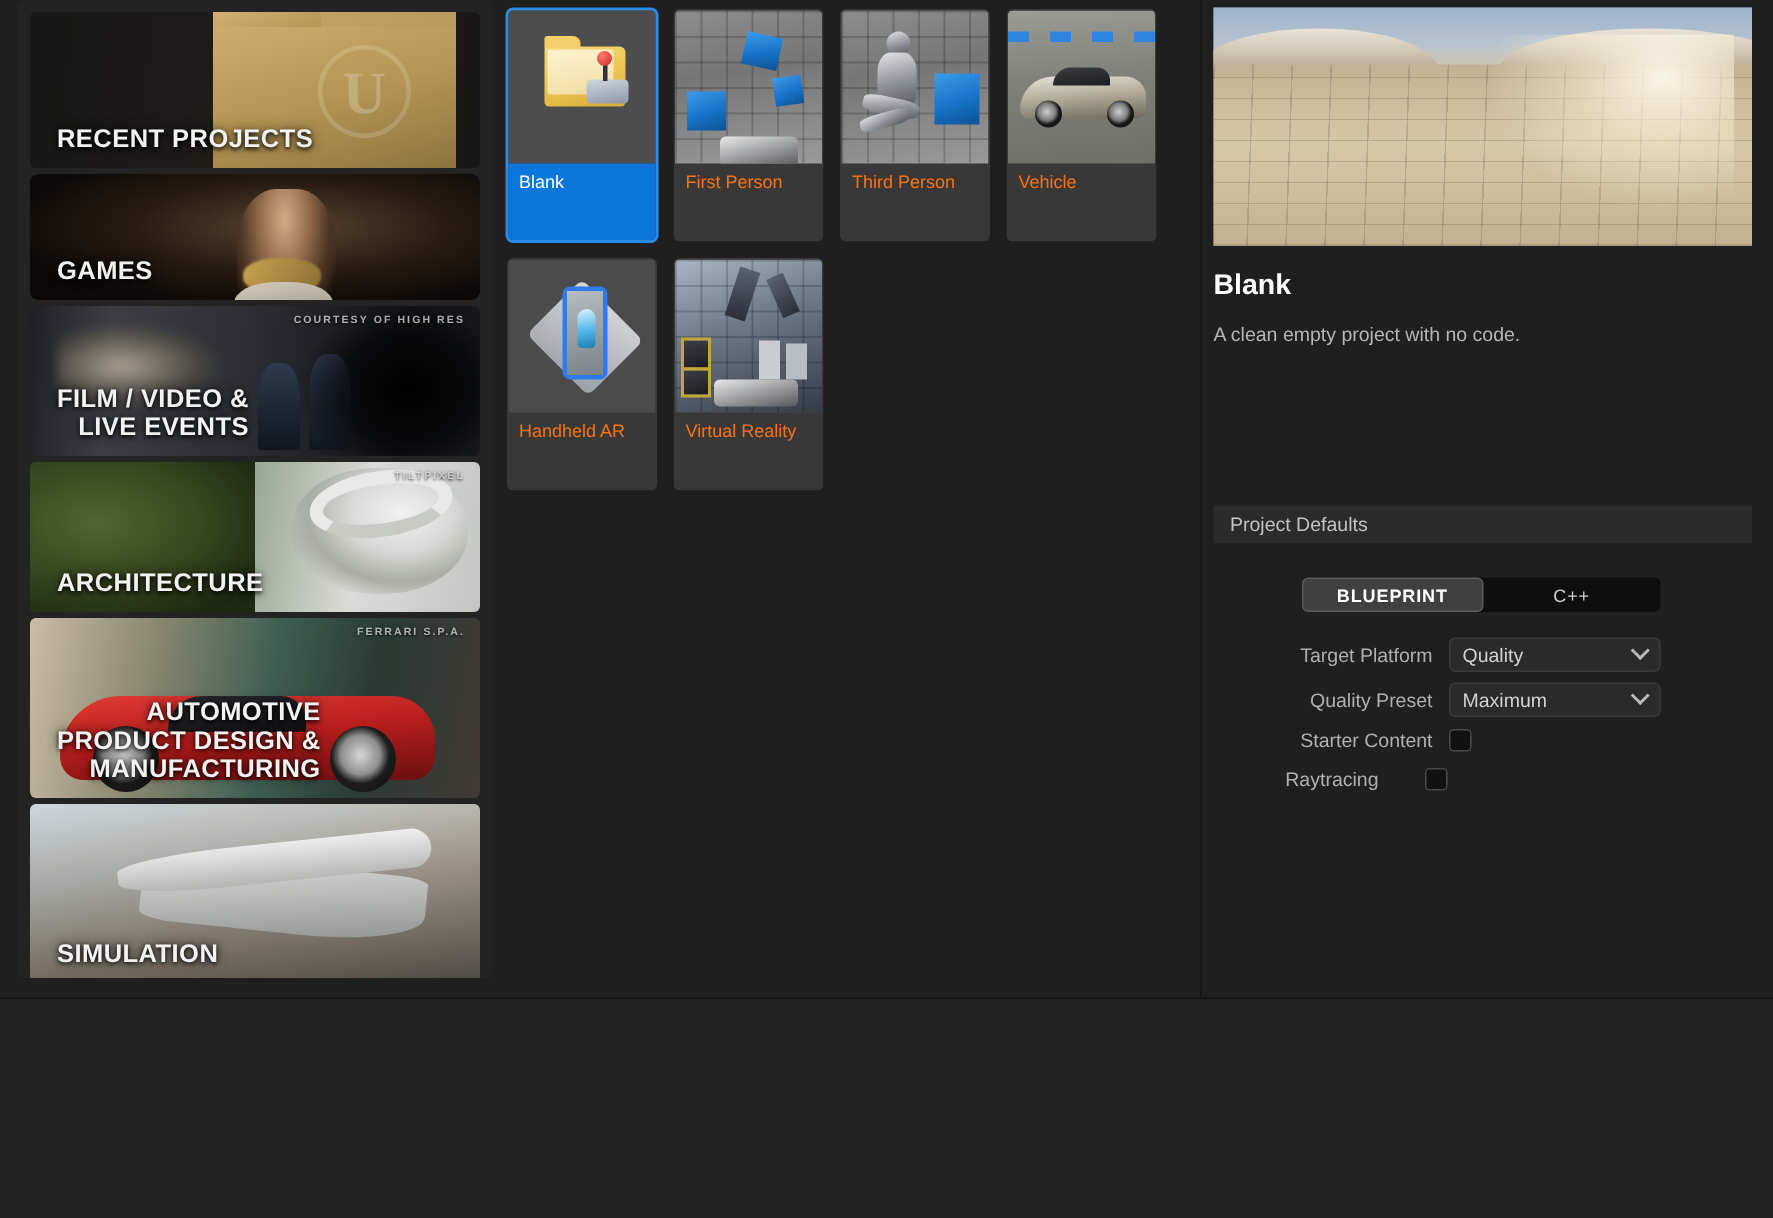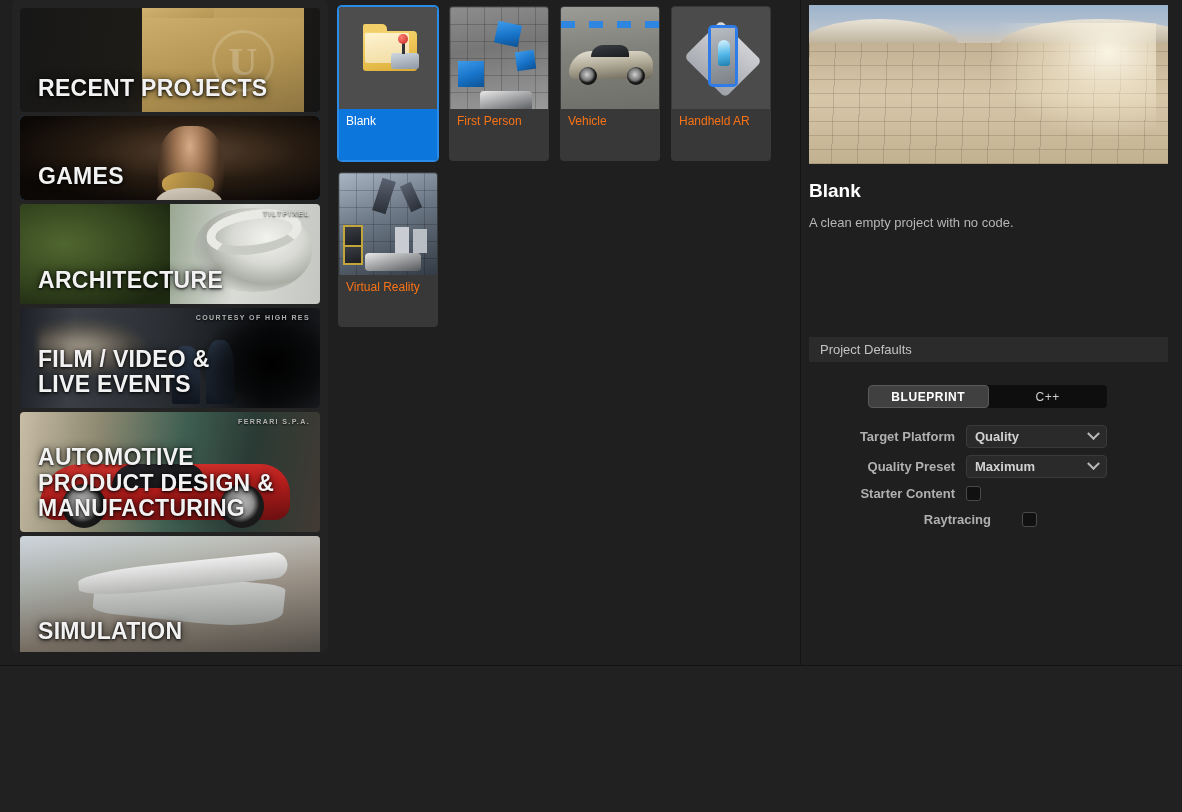--- a/index.html
+++ b/index.html
@@ -21,23 +21,23 @@
     background: #232323; border-radius: 5px;
     padding: 8px; overflow: hidden;
   }
   .cat {
     position: relative; width: 300px; border-radius: 4px; overflow: hidden;
     margin-bottom: 4px; cursor: pointer; display: block;
   }
   .cat.sel { outline: 2px solid #1879d4; outline-offset: -2px; border-radius: 5px; }
   .cat-label {
     position: absolute; left: 18px; bottom: 10px;
-    font-size: 23px; font-weight: bold; color: #f2f2f2;
+    font-size: 17px; font-weight: bold; color: #f2f2f2;
     letter-spacing: .3px; text-shadow: 0 1px 3px rgba(0,0,0,.95), 0 0 8px rgba(0,0,0,.7);
-    line-height: 1.12; text-align: left;
+    line-height: 1.12; text-align: right;
   }
   .cat-credit {
     position: absolute; right: 10px; top: 6px; font-size: 7px; letter-spacing: 1.4px;
     color: rgba(235,235,235,.72); font-weight: bold;
     text-shadow: 0 1px 2px rgba(0,0,0,.9);
   }
 
   
   .art { position: absolute; inset: 0; }
   
@@ -228,21 +228,21 @@
     background: #2b2b2b; display: flex; align-items: center; padding-left: 11px;
     font-size: 13px; color: #c3c3c3;
   }
 
   .seg { position: absolute; left: 868px; top: 385px; width: 239px; height: 23px;
     background: #0e0e0e; border-radius: 4px; display: flex; }
   .seg-btn { flex: 1; display: flex; align-items: center; justify-content: center;
     font-size: 12px; letter-spacing: .6px; color: #cfcfcf; border-radius: 4px; cursor: pointer; }
   .seg-btn.on { background: #404040; border: 1px solid #5a5a5a; color: #ffffff; font-weight: bold; }
 
-  .row { position: absolute; display: flex; align-items: center; font-weight: bold; }
+  .row { position: absolute; display: flex; align-items: center; }
   .row-lbl { width: 130px; text-align: right; font-size: 13px; color: #b0b0b0; padding-right: 11px; }
   .select { width: 141px; height: 23px; background: #2a2a2a; border: 1px solid #3a3a3a;
     border-radius: 4px; display: flex; align-items: center; padding: 0 8px; font-size: 13px; color: #d2d2d2;
     justify-content: space-between; cursor: pointer; }
   .chev { width: 9px; height: 9px; border-right: 2px solid #b8b8b8; border-bottom: 2px solid #b8b8b8;
     transform: rotate(45deg) translate(-2px,-2px); }
   .cbox { width: 15px; height: 15px; background: #111111; border: 1px solid #4a4a4a; border-radius: 3px; cursor: pointer; }
 
   
   .divider { position: absolute; left: 0; top: 665px; width: 1182px; height: 1px; background: #121212; }
@@ -268,41 +268,41 @@
       <div class="cat sel" style="height:84px">
         <div class="art art-games">
           <div class="g-figure"></div>
           <div class="g-scarf"></div>
           <div class="g-body"></div>
         </div>
         <div class="cat-label">GAMES</div>
       </div>
 
       <div class="cat" style="height:100px">
-        <div class="art art-arch">
-          <div class="a-trees"></div>
-          <div class="a-spiral"></div>
-          <div class="a-ring"></div>
-        </div>
-        <div class="cat-credit">TILTPIXEL</div>
-        <div class="cat-label">ARCHITECTURE</div>
-      </div>
-
-      <div class="cat" style="height:100px">
         <div class="art art-film">
           <div class="f-flare"></div>
           <div class="f-p1"></div>
           <div class="f-p2"></div>
           <div class="f-dark"></div>
         </div>
         <div class="cat-credit">COURTESY OF HIGH RES</div>
         <div class="cat-label">
           <div>FILM / VIDEO &amp;</div>
           <div>LIVE EVENTS</div>
         </div>
+      </div>
+
+      <div class="cat" style="height:100px">
+        <div class="art art-arch">
+          <div class="a-trees"></div>
+          <div class="a-spiral"></div>
+          <div class="a-ring"></div>
+        </div>
+        <div class="cat-credit">TILTPIXEL</div>
+        <div class="cat-label">ARCHITECTURE</div>
       </div>
 
       <div class="cat" style="height:120px">
         <div class="art art-auto">
           <div class="c-body"></div>
           <div class="c-glass"></div>
           <div class="c-w1"></div>
           <div class="c-w2"></div>
         </div>
         <div class="cat-credit">FERRARI S.P.A.</div>
@@ -340,20 +340,31 @@
           <div class="thumb th-grey">
             <div class="gridlines"></div>
             <div class="cube" style="left:8px;top:54px;width:26px;height:26px"></div>
             <div class="cube" style="left:46px;top:16px;width:24px;height:22px;transform:rotate(12deg)"></div>
             <div class="cube" style="left:66px;top:44px;width:19px;height:19px;transform:rotate(-8deg)"></div>
             <div class="gun" style="left:30px;top:84px;width:52px;height:20px"></div>
           </div>
           <div class="tname">First Person</div>
         </div>
 
+        <div class="tcard">
+          <div class="thumb th-grey">
+            <div class="gridlines"></div>
+            <div class="cube" style="left:62px;top:42px;width:30px;height:34px"></div>
+            <div class="mannequin" style="left:30px;top:14px;width:16px;height:16px;border-radius:50%"></div>
+            <div class="mannequin" style="left:24px;top:28px;width:26px;height:36px;border-radius:34% 34% 22% 22%"></div>
+            <div class="mannequin" style="left:14px;top:58px;width:38px;height:12px;border-radius:30%;transform:rotate(12deg)"></div>
+            <div class="mannequin" style="left:12px;top:68px;width:34px;height:10px;border-radius:30%;transform:rotate(-16deg)"></div>
+          </div>
+          <div class="tname">Third Person</div>
+        </div>
 
 
         <div class="tcard">
           <div class="thumb th-veh">
             <div class="v-stripe"></div>
             <div class="v-body"></div>
             <div class="v-glass"></div>
             <div class="v-w1"></div>
             <div class="v-w2"></div>
           </div>
@@ -427,21 +438,21 @@
         <span>Maximum</span>
         <span class="chev"></span>
       </div>
     </div>
 
     <div class="row" style="left:836px; top:486px;">
       <div class="row-lbl">Starter Content</div>
       <div class="cbox"></div>
     </div>
 
-    <div class="row" style="left:872px; top:512px;gap:20px;">
+    <div class="row" style="left:800px; top:512px;gap:20px;">
       <div class="row-lbl">Raytracing</div>
       <div class="cbox"></div>
     </div>
 
   </div>
 
   <div class="divider"></div>
   <div class="bottom">
 
     

